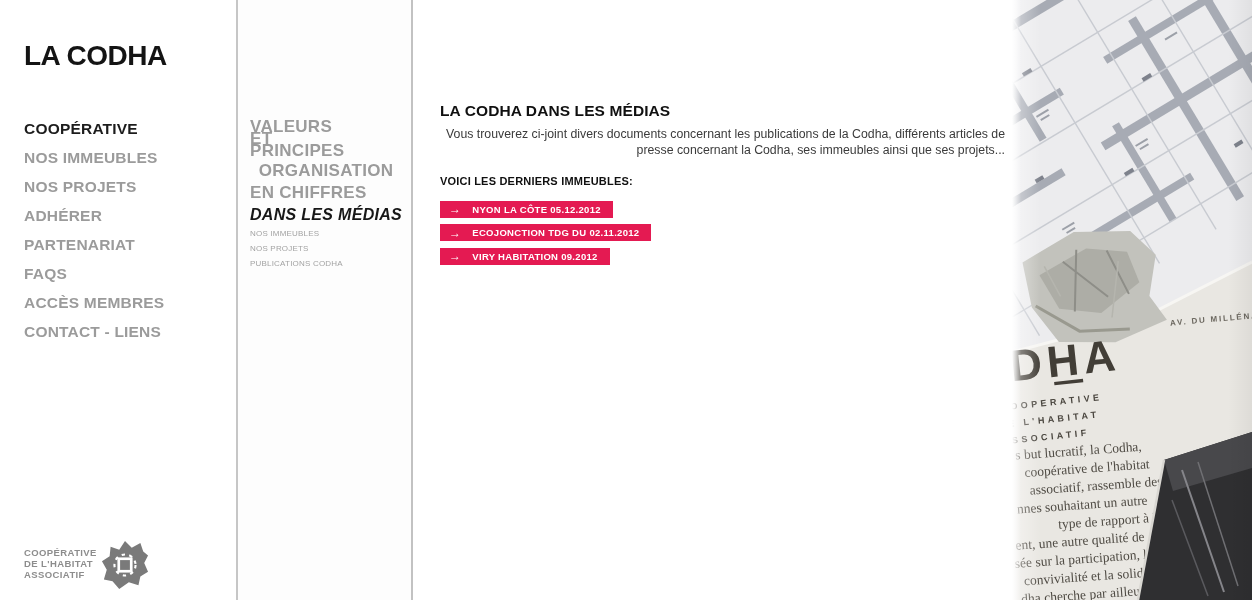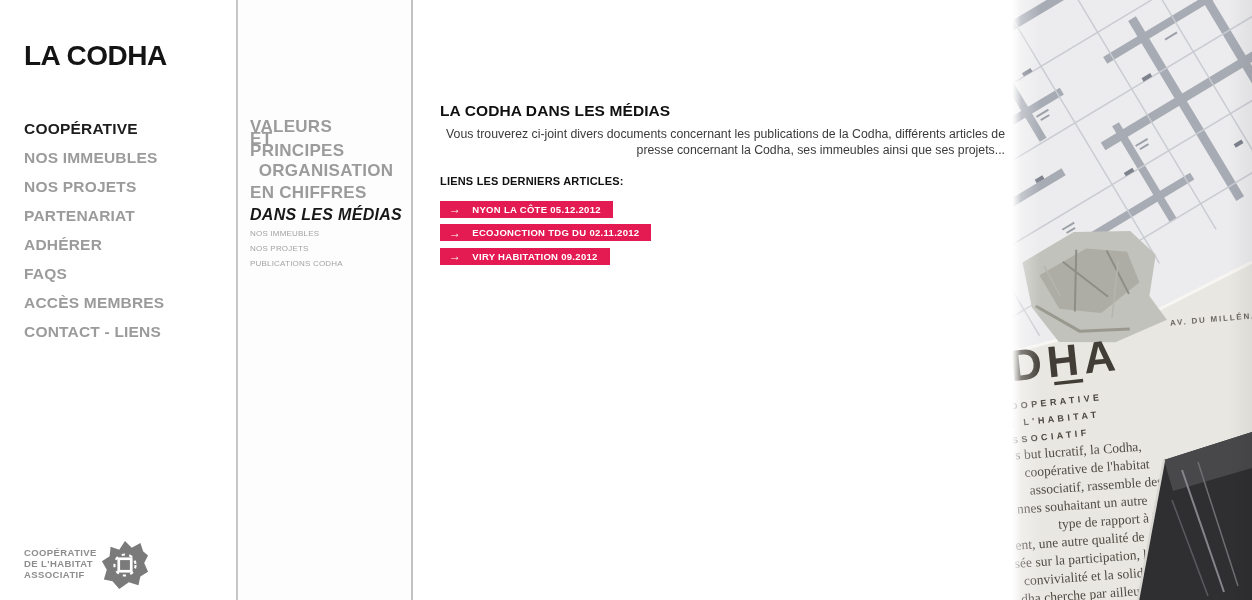--- a/index.html
+++ b/index.html
@@ -71,22 +71,22 @@
 
 <div class="stage">
 
   <div class="col-left">
     <div class="logo">LA CODHA</div>
 
     <nav class="nav">
       <a class="active">COOPÉRATIVE</a>
       <a>NOS IMMEUBLES</a>
       <a>NOS PROJETS</a>
+      <a>ADHÉRER</a>
       <a>PARTENARIAT</a>
-      <a>ADHÉRER</a>
       <a>FAQS</a>
       <a>ACCÈS MEMBRES</a>
       <a>CONTACT - LIENS</a>
     </nav>
 
     <div class="brand-footer">
       <div>COOPÉRATIVE</div>
       <div>DE L'HABITAT</div>
       <div>ASSOCIATIF</div>
     </div>
@@ -120,21 +120,21 @@
   <div class="vline2"></div>
   <div class="vshadow2"></div>
 
   <div class="col-main">
     <div class="main-inner">
       <h1 class="page-title">LA CODHA DANS LES MÉDIAS</h1>
       <div class="intro">
         <div>Vous trouverez ci-joint divers documents concernant les publications de la Codha, différents articles de</div>
         <div>presse concernant la Codha, ses immeubles ainsi que ses projets...</div>
       </div>
-      <div class="articles-heading">LIENS LES DERNIERS ARTICLES:</div>
+      <div class="articles-heading">VOICI LES DERNIERS IMMEUBLES:</div>
 
       <div class="btn-row first">
         <button class="article-btn">
           <span class="arrow">→</span>
           <span>NYON LA CÔTE 05.12.2012</span>
         </button>
       </div>
       <div class="btn-row">
         <button class="article-btn">
           <span class="arrow">→</span>

